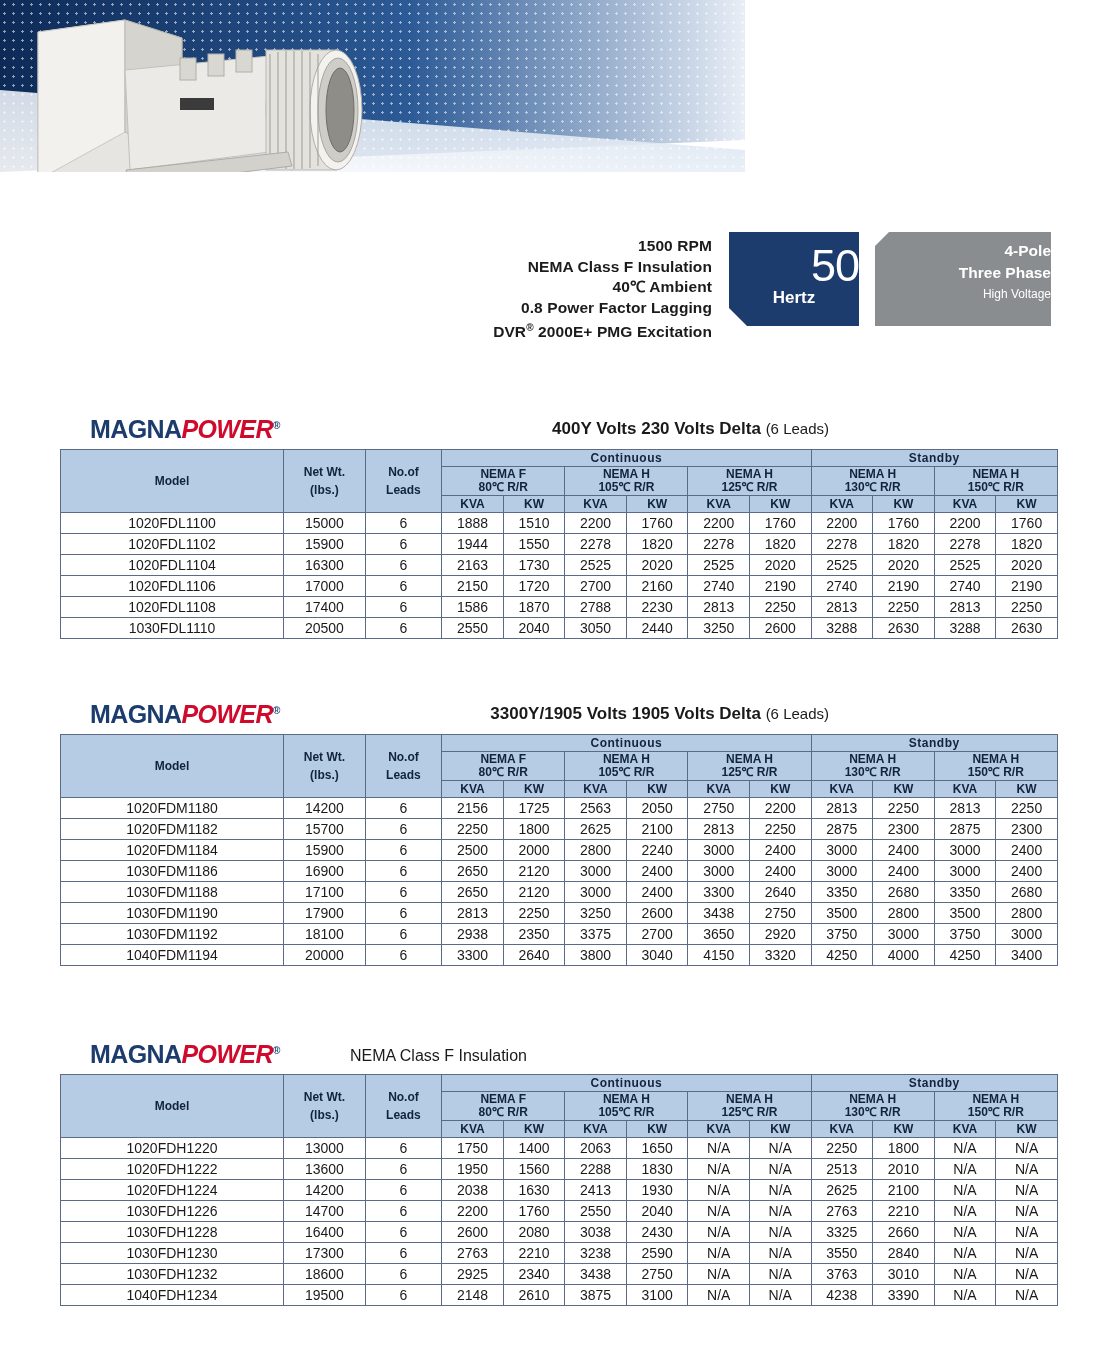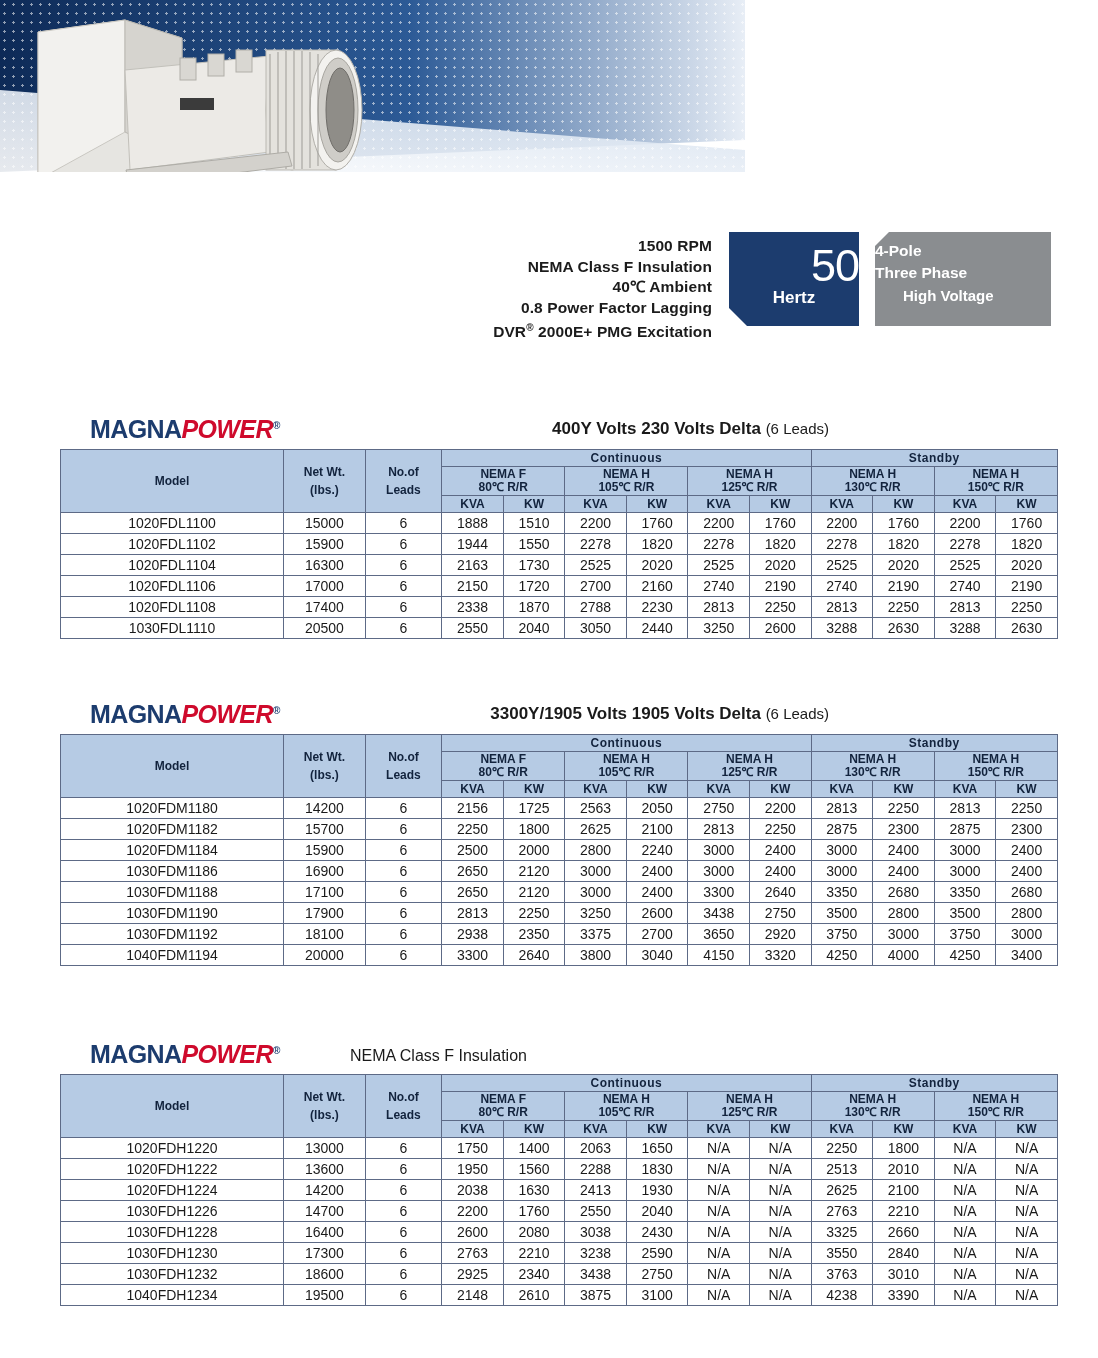--- a/index.html
+++ b/index.html
@@ -85,26 +85,26 @@
     margin-top: -6px;
   }
   .pole-badge {
     position: absolute;
     left: 875px;
     top: 232px;
     width: 176px;
     height: 94px;
     background: #8a8d90;
     color: #fff;
-    text-align: left;
+    text-align: right;
     clip-path: polygon(14px 0, 100% 0, 100% 100%, 0 100%, 0 14px);
   }
   .pole-badge .l1 { font-size:15.5px; font-weight:bold; padding-top:10px; }
   .pole-badge .l2 { font-size:15.5px; font-weight:bold; padding-top:4px; }
-  .pole-badge .l3 { font-size:15px; font-weight:bold; padding-top:5px;padding-left:28px; }
+  .pole-badge .l3 { font-size:12px; font-weight:normal; padding-top:5px;padding-left:28px; }
 
   
   .logo {
     font-size: 25px;
     font-weight: bold;
     letter-spacing: -.6px;
     white-space: nowrap;
     font-family: "Liberation Sans", sans-serif;
   }
   .logo .magna { color:#1c3c6e; }
@@ -379,21 +379,21 @@
           <td>2190</td>
           <td>2740</td>
           <td>2190</td>
           <td>2740</td>
           <td>2190</td>
         </tr>
         <tr>
           <td class="model">1020FDL1108</td>
           <td class="small">17400</td>
           <td class="small">6</td>
-          <td>2338</td>
+          <td>1586</td>
           <td>1870</td>
           <td>2788</td>
           <td>2230</td>
           <td>2813</td>
           <td>2250</td>
           <td>2813</td>
           <td>2250</td>
           <td>2813</td>
           <td>2250</td>
         </tr>

